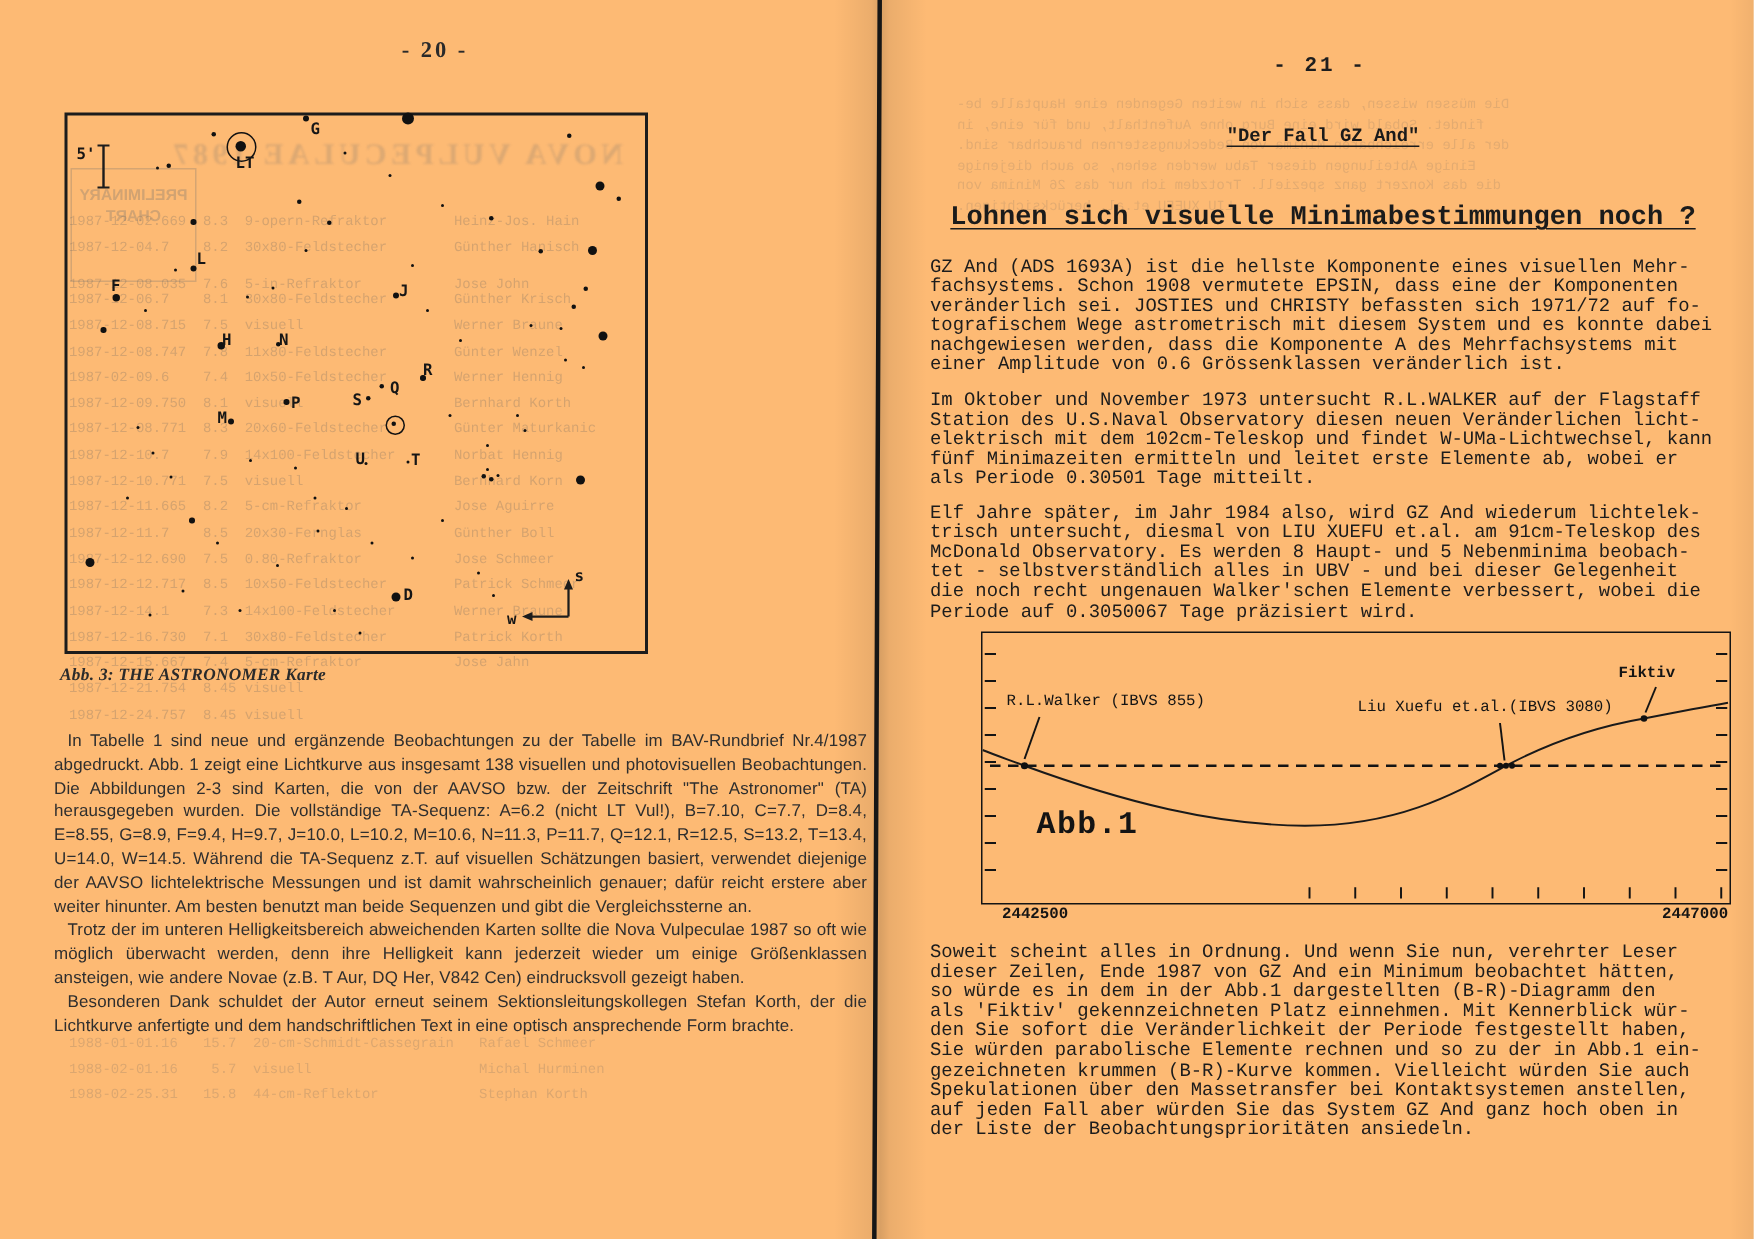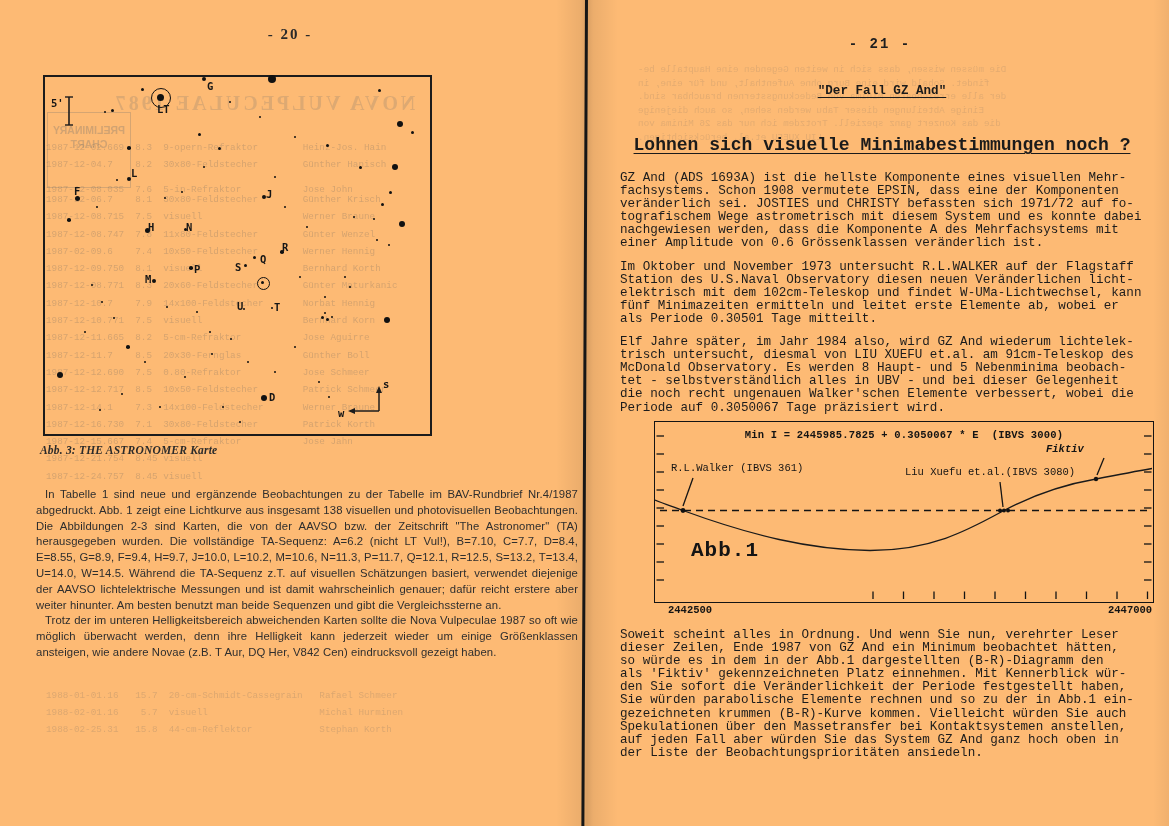--- a/index.html
+++ b/index.html
@@ -41,21 +41,21 @@
   #right-paras,#right-paras2{position:absolute;left:620px;width:540px;}
   #right-paras{top:172px;}
   #right-paras2{top:629px;}
   .rpara{font-family:"Liberation Mono",monospace;font-size:12.6px;line-height:13.1px;color:#1c1c1c;white-space:pre;margin:0 0 10px 0;}
   #right-paras2 .rpara{margin-bottom:22px;}
 
   
   #figure-box{position:absolute;left:654px;top:421px;width:498px;height:180px;border:1.6px solid #141414;}
   .fig-text{position:absolute;font-family:"Liberation Mono",monospace;color:#141414;white-space:pre;}
   .fig-formula{top:7px;left:0;width:100%;text-align:center;font-size:10.5px;font-weight:bold;letter-spacing:.2px;}
-  .fig-fiktiv{top:21px;left:391px;font-size:10.5px;font-weight:bold;font-style:italic;}
+  .fig-fiktiv{top:21px;left:424px;font-size:10.5px;font-weight:bold;}
   .fig-walker{top:40px;left:16px;font-size:10.5px;}
   .fig-liu{top:44px;left:250px;font-size:10.5px;}
   .fig-abb{top:117px;left:36px;font-size:21px;font-weight:bold;letter-spacing:1px;}
   .fig-intervals{top:151px;left:38px;font-size:10.5px;font-weight:bold;}
   .axis-label{position:absolute;font-family:"Liberation Mono",monospace;font-size:10.5px;font-weight:bold;color:#141414;}
   #xmin-label{left:668px;top:604px;}
   #xmax-label{left:1108px;top:604px;}
 
   
   .bleed{position:absolute;font-family:"Liberation Mono",monospace;color:rgba(95,95,95,.30);
@@ -225,20 +225,21 @@
     <span class="star-label" style="left:6px;top:20px;">5'</span>
     <span class="star-label" style="left:338px;top:301px;">s</span>
     <span class="star-label" style="left:293px;top:330px;">w</span>
   </div>
 
   <div class="abs chart-caption" style="left:40px;top:444px;">Abb. 3: THE ASTRONOMER Karte</div>
 
   <div id="left-paras">
       <div class="lpara">In Tabelle 1 sind neue und ergänzende Beobachtungen zu der Tabelle im BAV-Rundbrief Nr.4/1987 abgedruckt. Abb. 1 zeigt eine Lichtkurve aus insgesamt 138 visuellen und photovisuellen Beobachtungen. Die Abbildungen 2-3 sind Karten, die von der AAVSO bzw. der Zeitschrift "The Astronomer" (TA) herausgegeben wurden. Die vollständige TA-Sequenz: A=6.2 (nicht LT Vul!), B=7.10, C=7.7, D=8.4, E=8.55, G=8.9, F=9.4, H=9.7, J=10.0, L=10.2, M=10.6, N=11.3, P=11.7, Q=12.1, R=12.5, S=13.2, T=13.4, U=14.0, W=14.5. Während die TA-Sequenz z.T. auf visuellen Schätzungen basiert, verwendet diejenige der AAVSO lichtelektrische Messungen und ist damit wahrscheinlich genauer; dafür reicht erstere aber weiter hinunter. Am besten benutzt man beide Sequenzen und gibt die Vergleichssterne an.</div>
       <div class="lpara">Trotz der im unteren Helligkeitsbereich abweichenden Karten sollte die Nova Vulpeculae 1987 so oft wie möglich überwacht werden, denn ihre Helligkeit kann jederzeit wieder um einige Größenklassen ansteigen, wie andere Novae (z.B. T Aur, DQ Her, V842 Cen) eindrucksvoll gezeigt haben.</div>
+      <div class="lpara">Besonderen Dank schuldet der Autor erneut seinem Sektionsleitungskollegen Stefan Korth, der die Lichtkurve anfertigte und dem handschriftlichen Text in eine optisch ansprechende Form brachte.</div>
     </div>
 
 
   <div class="gutter-line"></div>
 
   <div class="abs page-num-right" style="left:820px;top:36px;width:120px;text-align:center;">- 21 -</div>
 
   <div id="bleed-right">
       <div class="bleed bleed-row bleed-mirror" style="left: 638px; top: 64px; opacity: 0.55;">Die müssen wissen, dass sich in weiten Gegenden eine Hauptalle be-</div>
       <div class="bleed bleed-row bleed-mirror" style="left: 638px; top: 77.5px; opacity: 0.55;">findet. Sobald wird eine Burg ohne Aufenthalt, und für eine, in</div>
@@ -315,23 +316,22 @@
           <line x1="1.5" y1="104" x2="9" y2="104" stroke="#141414" stroke-width="1.3"></line>
           <line x1="489" y1="104" x2="496.5" y2="104" stroke="#141414" stroke-width="1.3"></line>
           <line x1="1.5" y1="122" x2="9" y2="122" stroke="#141414" stroke-width="1.3"></line>
           <line x1="489" y1="122" x2="496.5" y2="122" stroke="#141414" stroke-width="1.3"></line>
           <line x1="1.5" y1="140" x2="9" y2="140" stroke="#141414" stroke-width="1.3"></line>
           <line x1="489" y1="140" x2="496.5" y2="140" stroke="#141414" stroke-width="1.3"></line>
           <line x1="1.5" y1="158" x2="9" y2="158" stroke="#141414" stroke-width="1.3"></line>
           <line x1="489" y1="158" x2="496.5" y2="158" stroke="#141414" stroke-width="1.3"></line>
         </g>
     </svg>
-    <div class="fig-text fig-formula">Min I = 2445985.7825 + 0.3050067 * E  (IBVS 3000)</div>
     <div class="fig-text fig-fiktiv">Fiktiv</div>
-    <div class="fig-text fig-walker">R.L.Walker (IBVS 361)</div>
+    <div class="fig-text fig-walker">R.L.Walker (IBVS 855)</div>
     <div class="fig-text fig-liu">Liu Xuefu et.al.(IBVS 3080)</div>
     <div class="fig-text fig-abb">Abb.1</div>
   </div>
   <div id="xmin-label" class="axis-label">2442500</div>
   <div id="xmax-label" class="axis-label">2447000</div>
 
   <div id="right-paras2">
       <div class="rpara">Soweit scheint alles in Ordnung. Und wenn Sie nun, verehrter Leser
 dieser Zeilen, Ende 1987 von GZ And ein Minimum beobachtet hätten,
 so würde es in dem in der Abb.1 dargestellten (B-R)-Diagramm den

